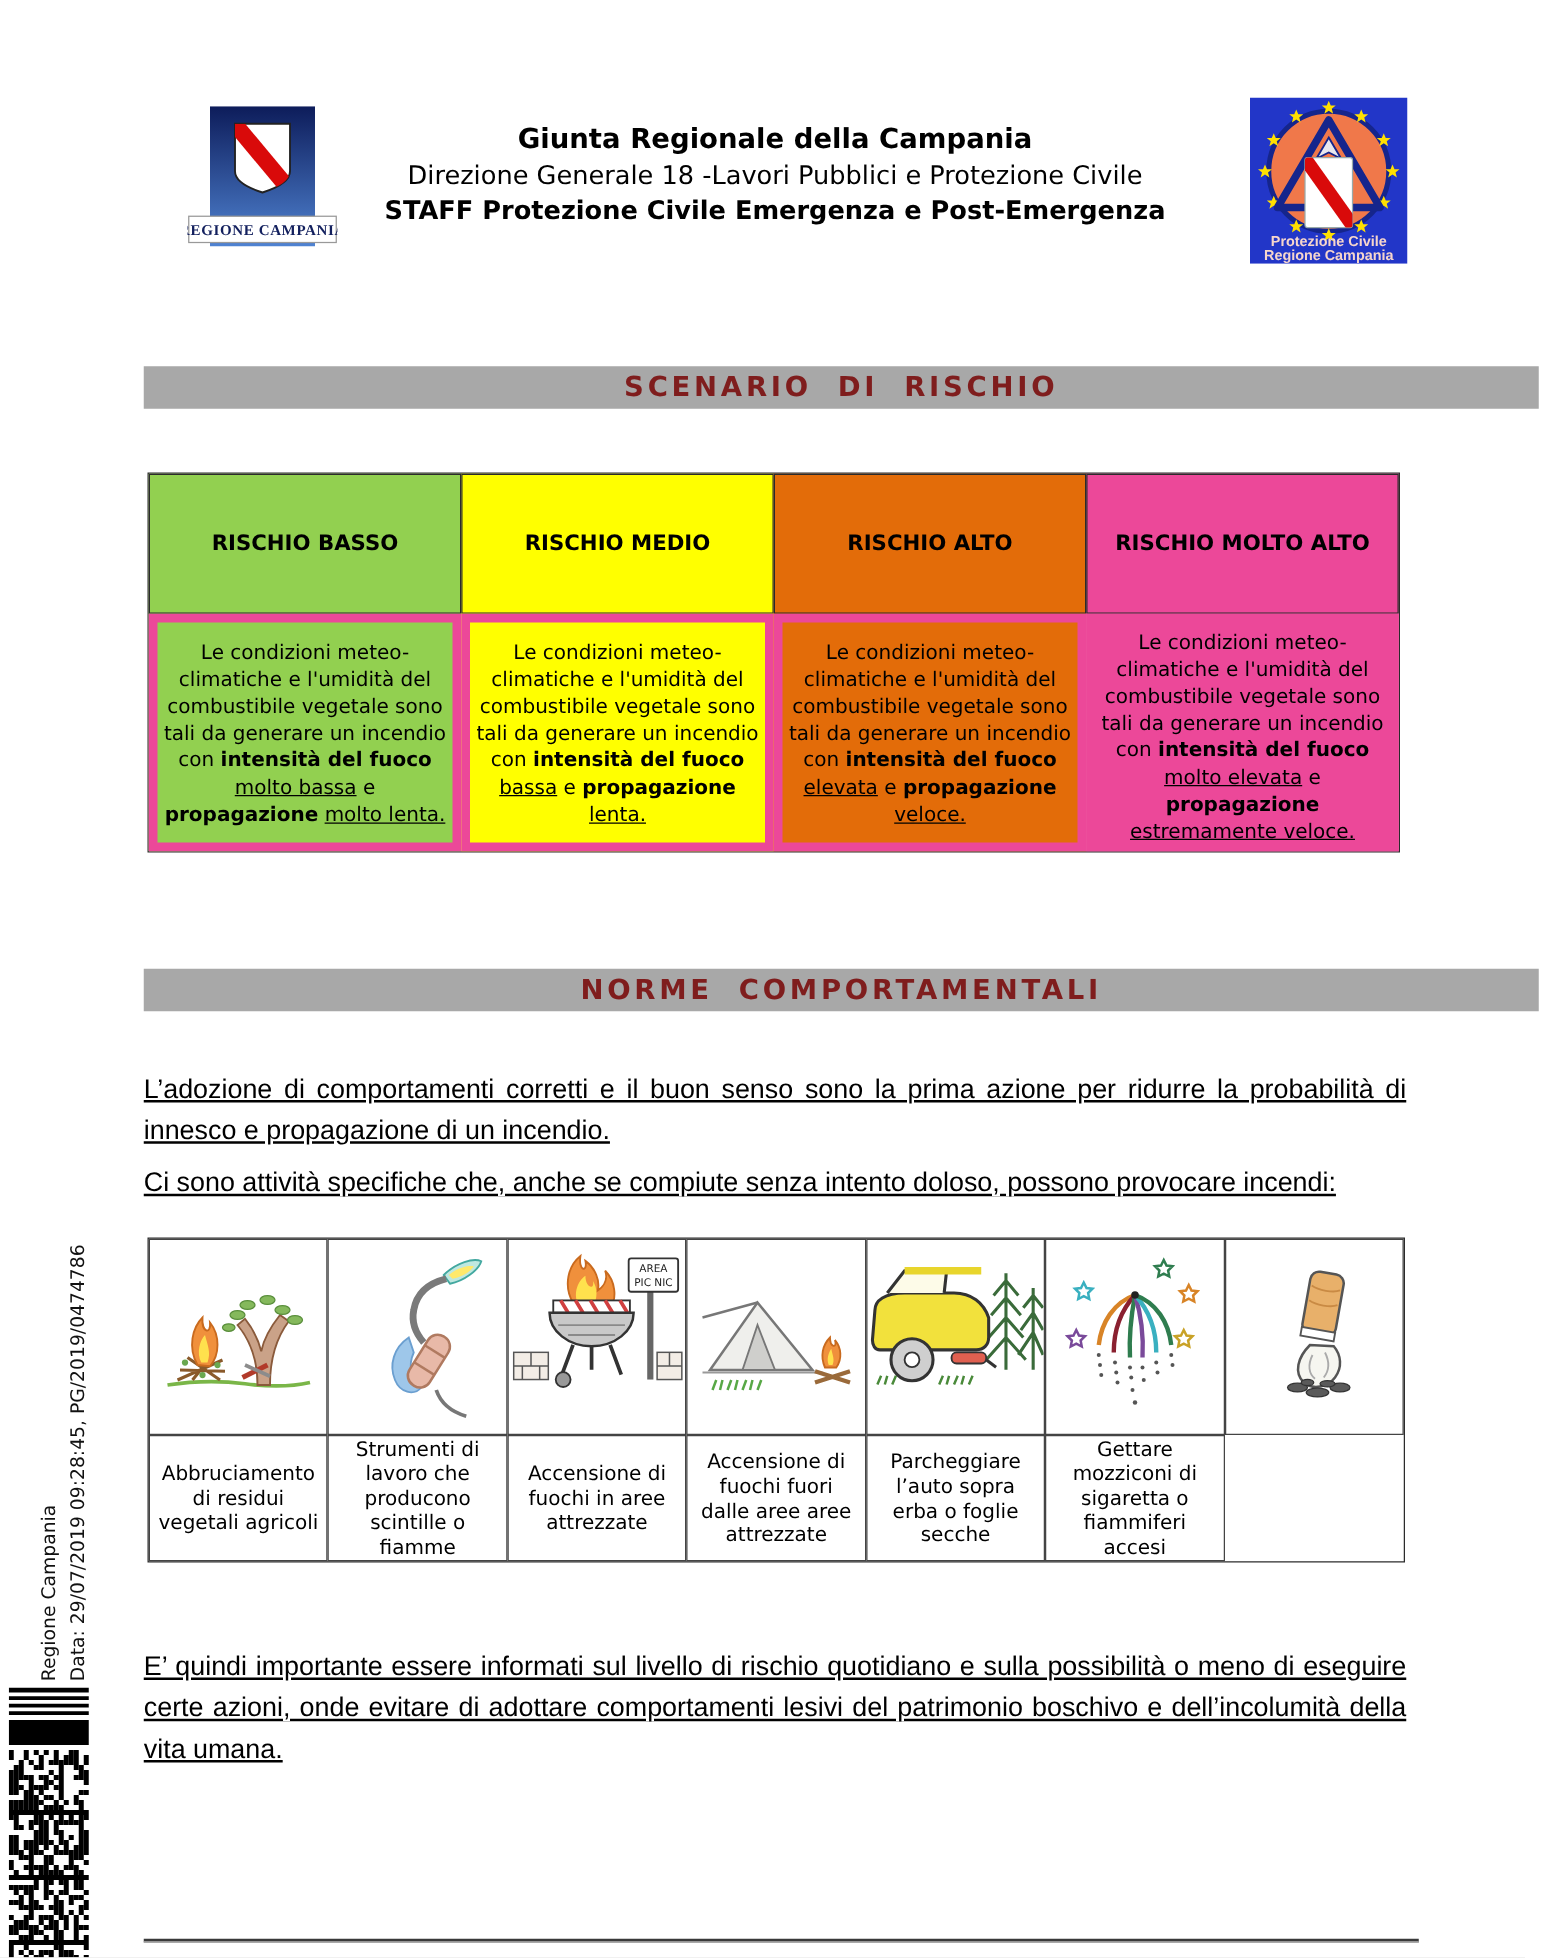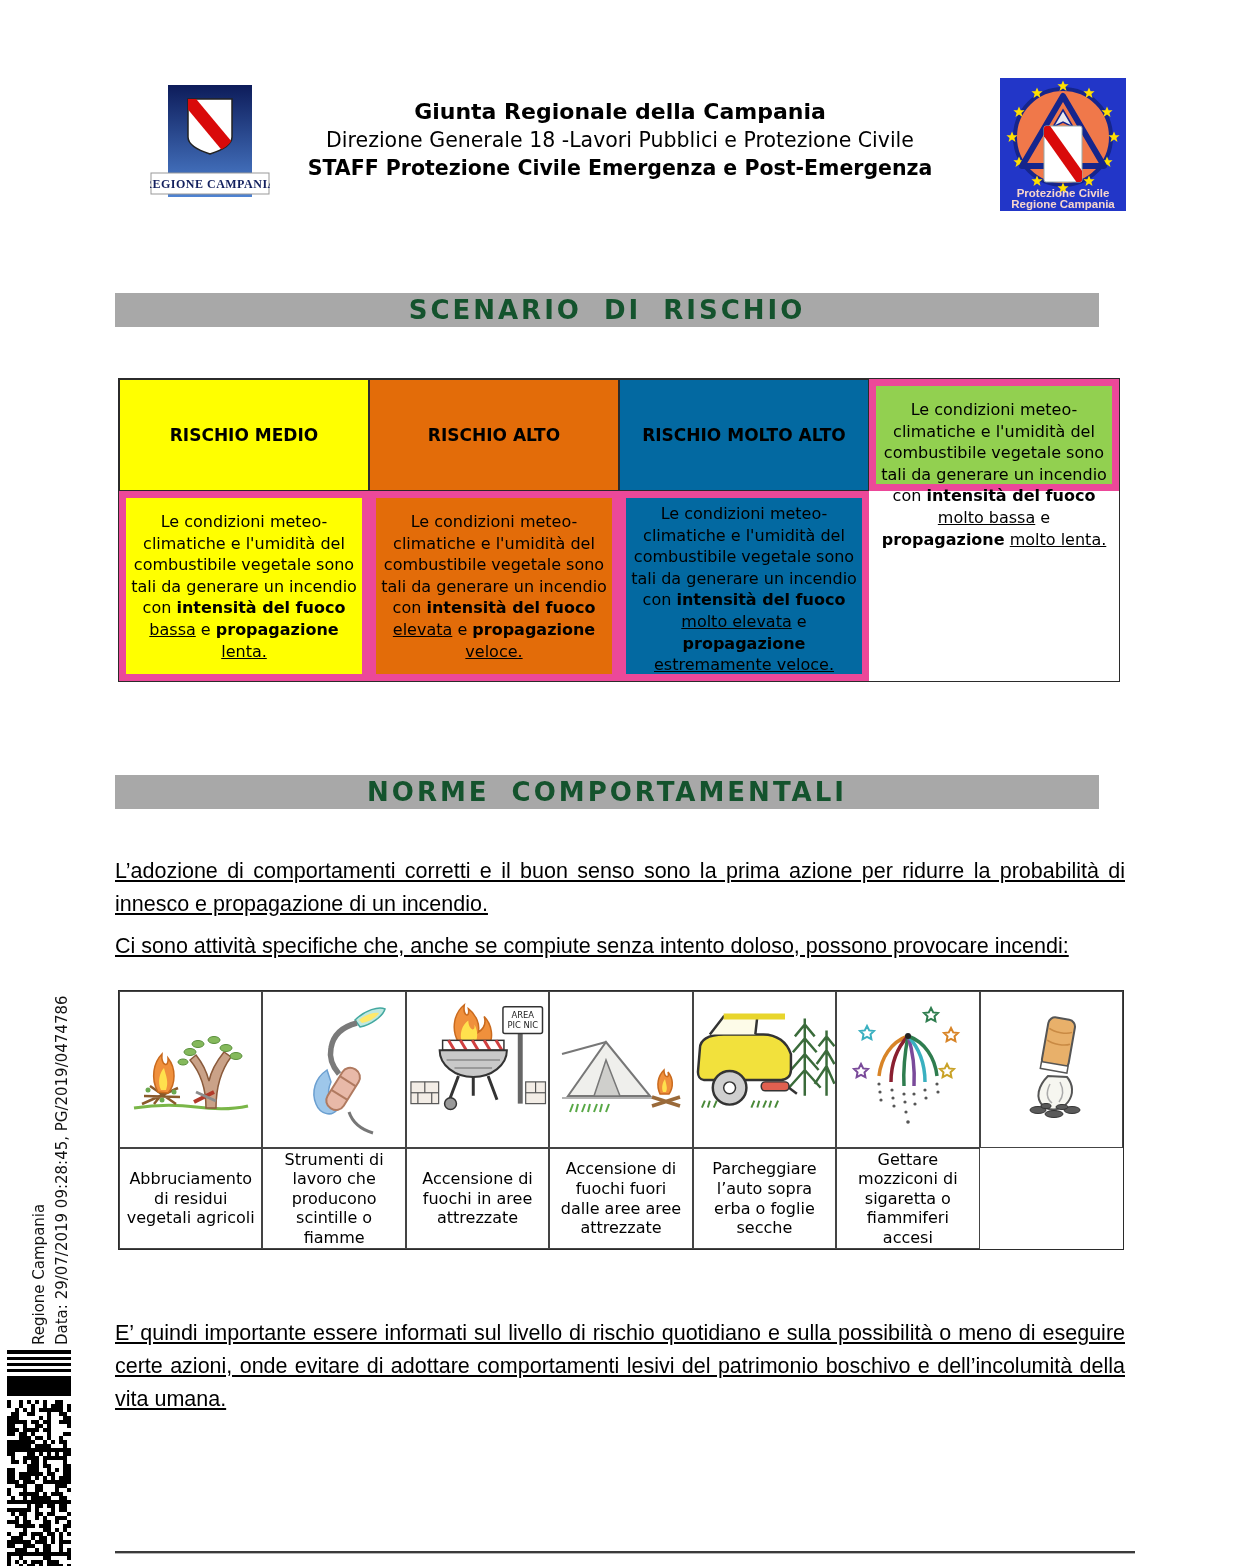--- a/index.html
+++ b/index.html
@@ -9,40 +9,40 @@
   
   .hdr-title{position:absolute;left:280px;top:98px;width:680px;text-align:center;
              font-family:"DejaVu Sans",sans-serif;}
   .hdr-line1{font-size:22px;font-weight:bold;line-height:28px;}
   .hdr-line2{font-size:20.5px;line-height:28px;}
   .hdr-line3{font-size:20.5px;font-weight:bold;line-height:28px;}
   .logo-left{position:absolute;left:150px;top:85px;}
   .logo-right{position:absolute;left:1000px;top:78px;}
 
   
-  .banner{position:absolute;left:115px;width:984px;height:34px;background:#a8a8a8;
+  .banner{position:absolute;left:115px;width:1116px;height:34px;background:#a8a8a8;
           display:flex;align-items:center;justify-content:center;
-          font-family:"DejaVu Sans",sans-serif;font-weight:bold;font-size:26px;
-          letter-spacing:3px;word-spacing:10px;color:#14532d;}
+          font-family:"DejaVu Sans",sans-serif;font-weight:bold;font-size:22px;
+          letter-spacing:3px;word-spacing:10px;color:#7f1d1d;}
   .banner1{top:293px;}
   .banner2{top:775px;}
 
   
   .risk-table{position:absolute;left:118px;top:378px;width:1000px;
               display:grid;grid-template-columns:repeat(4,1fr);grid-template-rows:112px 190px;
               border:1px solid #2b2b2b;font-family:"DejaVu Sans",sans-serif;}
   .rt-head{display:flex;align-items:center;justify-content:center;font-weight:bold;
            font-size:17px;border:1px solid #2b2b2b;}
   .rt-body{border:7px solid #ec4899;text-align:center;font-size:16px;line-height:1.35;
            padding:13px 5px 4px 5px;}
   .rt-body.c3{padding-top:5px;}
   .bg-green{background:#92d050;}
   .bg-yellow{background:#ffff00;}
   .bg-orange{background:#e36c09;}
-  .bg-red{background:#0369a1;}
+  .bg-red{background:#ec4899;}
   .u{text-decoration:underline;}
 
   
   .para{position:absolute;left:115px;width:1010px;text-align:justify;
         font-size:21.5px;line-height:33px;text-decoration:underline;}
   .p1{top:833px;}
   .p2{top:908px;}
   .p3{top:1295px;}
 
   
@@ -129,20 +129,21 @@
         <line x1="42" y1="46" x2="86" y2="108" stroke="#d90a0a" stroke-width="11"></line>
       </g>
       <text x="63" y="119" text-anchor="middle" font-family="Liberation Sans, sans-serif" font-weight="bold" font-size="11.5" fill="#f6d6cc">Protezione Civile</text>
       <text x="63" y="130" text-anchor="middle" font-family="Liberation Sans, sans-serif" font-weight="bold" font-size="11.5" fill="#f6d6cc">Regione Campania</text>
     </svg>
   </div>
 
   <div class="banner banner1">SCENARIO DI RISCHIO</div>
 
   <div class="risk-table">
+    <div class="rt-head bg-green">RISCHIO BASSO</div>
     <div class="rt-head bg-yellow">RISCHIO MEDIO</div>
     <div class="rt-head bg-orange">RISCHIO ALTO</div>
     <div class="rt-head bg-red">RISCHIO MOLTO ALTO</div>
 
     <div class="rt-body bg-green"><span>Le condizioni meteo-climatiche e l'umidità del combustibile vegetale sono tali da generare un incendio con </span><strong>intensità del fuoco</strong><span> </span><span class="u">molto bassa</span><span> e </span><strong>propagazione</strong><span> </span><span class="u">molto lenta.</span></div>
     <div class="rt-body bg-yellow"><span>Le condizioni meteo-climatiche e l'umidità del combustibile vegetale sono tali da generare un incendio con </span><strong>intensità del fuoco</strong><span> </span><span class="u">bassa</span><span> e </span><strong>propagazione</strong><span> </span><span class="u">lenta.</span></div>
     <div class="rt-body bg-orange"><span>Le condizioni meteo-climatiche e l'umidità del combustibile vegetale sono tali da generare un incendio con </span><strong>intensità del fuoco</strong><span> </span><span class="u">elevata</span><span> e </span><strong>propagazione</strong><span> </span><span class="u">veloce.</span></div>
     <div class="rt-body bg-red c3"><span>Le condizioni meteo-climatiche e l'umidità del combustibile vegetale sono tali da generare un incendio con </span><strong>intensità del fuoco</strong><span> </span><span class="u">molto elevata</span><span> e </span><strong>propagazione</strong><span> </span><span class="u">estremamente veloce.</span></div>
   </div>
 

